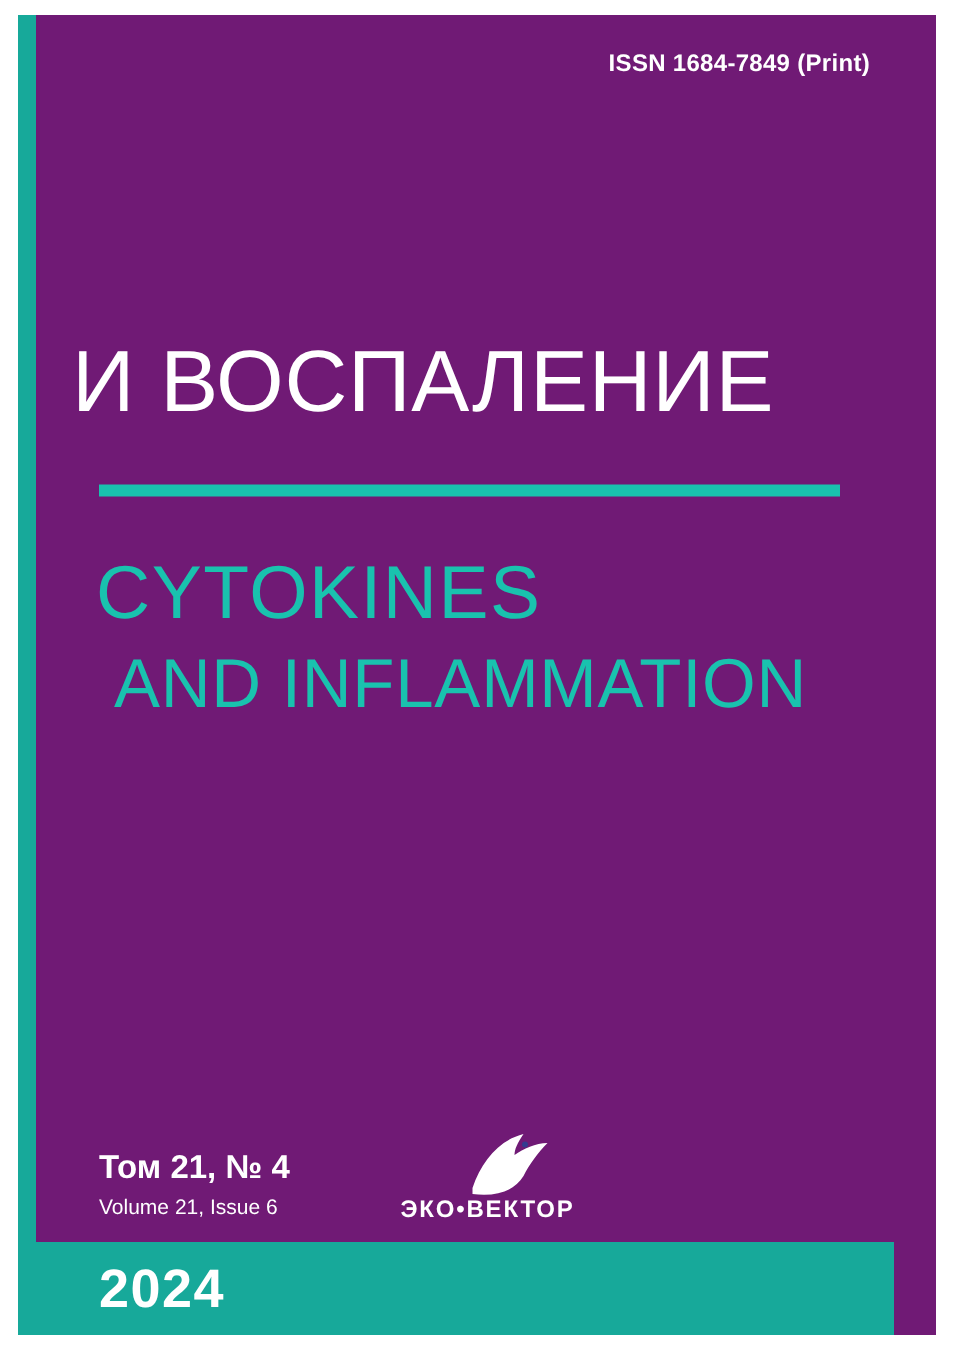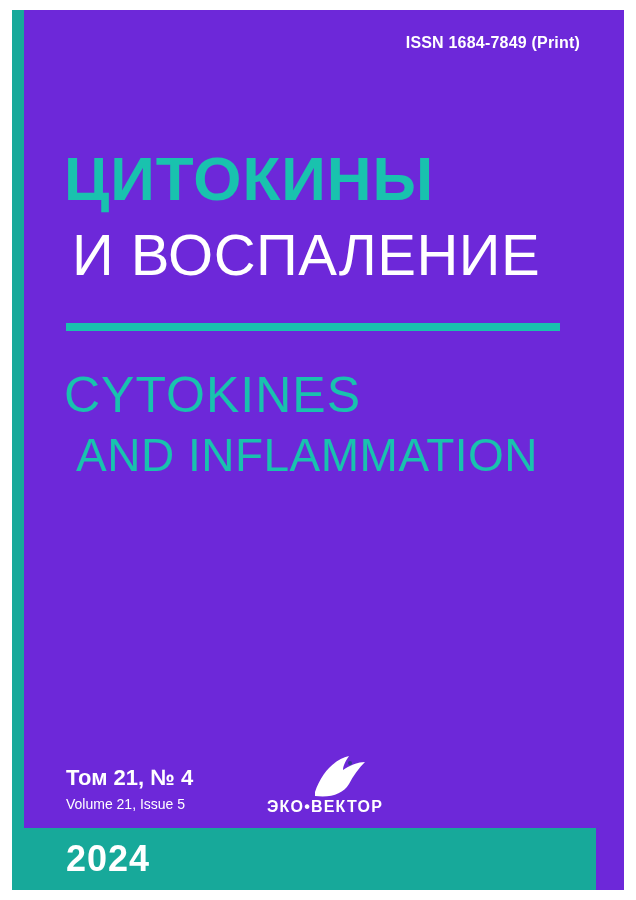--- a/index.html
+++ b/index.html
@@ -14,21 +14,21 @@
     background: #ffffff;
     font-family: "Liberation Sans", sans-serif;
     overflow: hidden;
   }
   .cover-inner {
     position: absolute;
     left: 12px;
     top: 10px;
     width: 612px;
     height: 880px;
-    background: #6d28d9;
+    background: #701a75;
     overflow: hidden;
   }
   
   .left-stripe {
     position: absolute;
     left: 0;
     top: 0;
     width: 12px;
     height: 880px;
     background: #17A99A;
@@ -48,21 +48,21 @@
     top: 138px;
     color: #19C2AE;
     font-size: 62px;
     font-weight: bold;
     letter-spacing: 1px;
     line-height: 1;
     white-space: nowrap;
   }
   .title-ru-2 {
     position: absolute;
-    left: 60px;
+    left: 36px;
     top: 216px;
     color: #ffffff;
     font-size: 58px;
     font-weight: normal;
     letter-spacing: 0.5px;
     line-height: 1;
     white-space: nowrap;
   }
   .divider {
     position: absolute;
@@ -166,31 +166,30 @@
 </head>
 <body>
 
 <div class="cover">
   <div class="cover-inner">
 
     <div class="left-stripe"></div>
 
     <div class="issn">ISSN 1684-7849 (Print)</div>
 
-    <div class="title-ru-1">ЦИТОКИНЫ</div>
     <div class="title-ru-2">И ВОСПАЛЕНИЕ</div>
 
     <div class="divider"></div>
 
     <div class="title-en-1">CYTOKINES</div>
     <div class="title-en-2">AND INFLAMMATION</div>
 
 
     <div class="volume-ru">Том 21, № 4</div>
-    <div class="volume-en">Volume 21, Issue 5</div>
+    <div class="volume-en">Volume 21, Issue 6</div>
 
     <div class="publisher">
       <svg class="publisher-bird" viewBox="0 0 60 46">
         <path d="M6 40 C12 22, 24 8, 40 4 C36 10, 34 14, 34 18 C40 14, 48 10, 56 10 C50 16, 44 24, 40 32 C34 42, 22 46, 6 44 Z" fill="#ffffff"></path>
         <circle cx="41" cy="11" r="2" fill="#343B8F"></circle>
       </svg>
       <div class="publisher-name">ЭКО•ВЕКТОР</div>
     </div>
 
     <div class="bottom-band">

